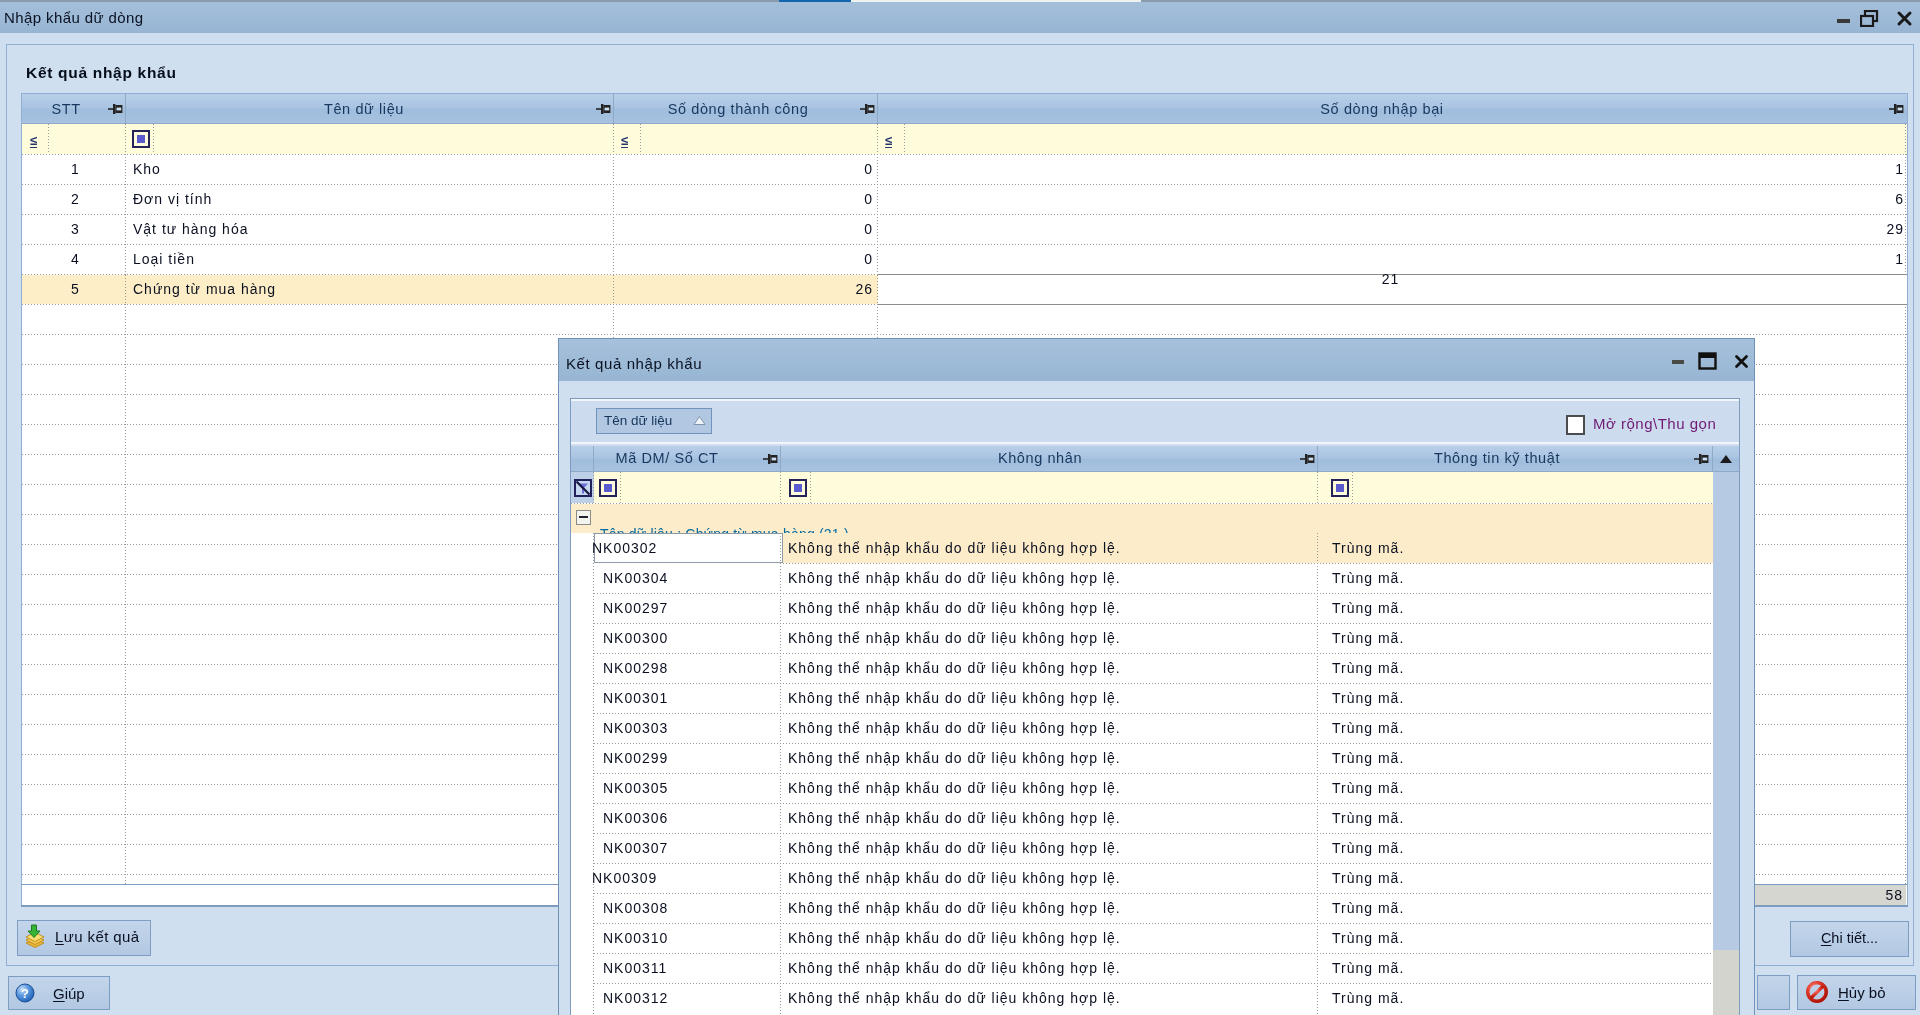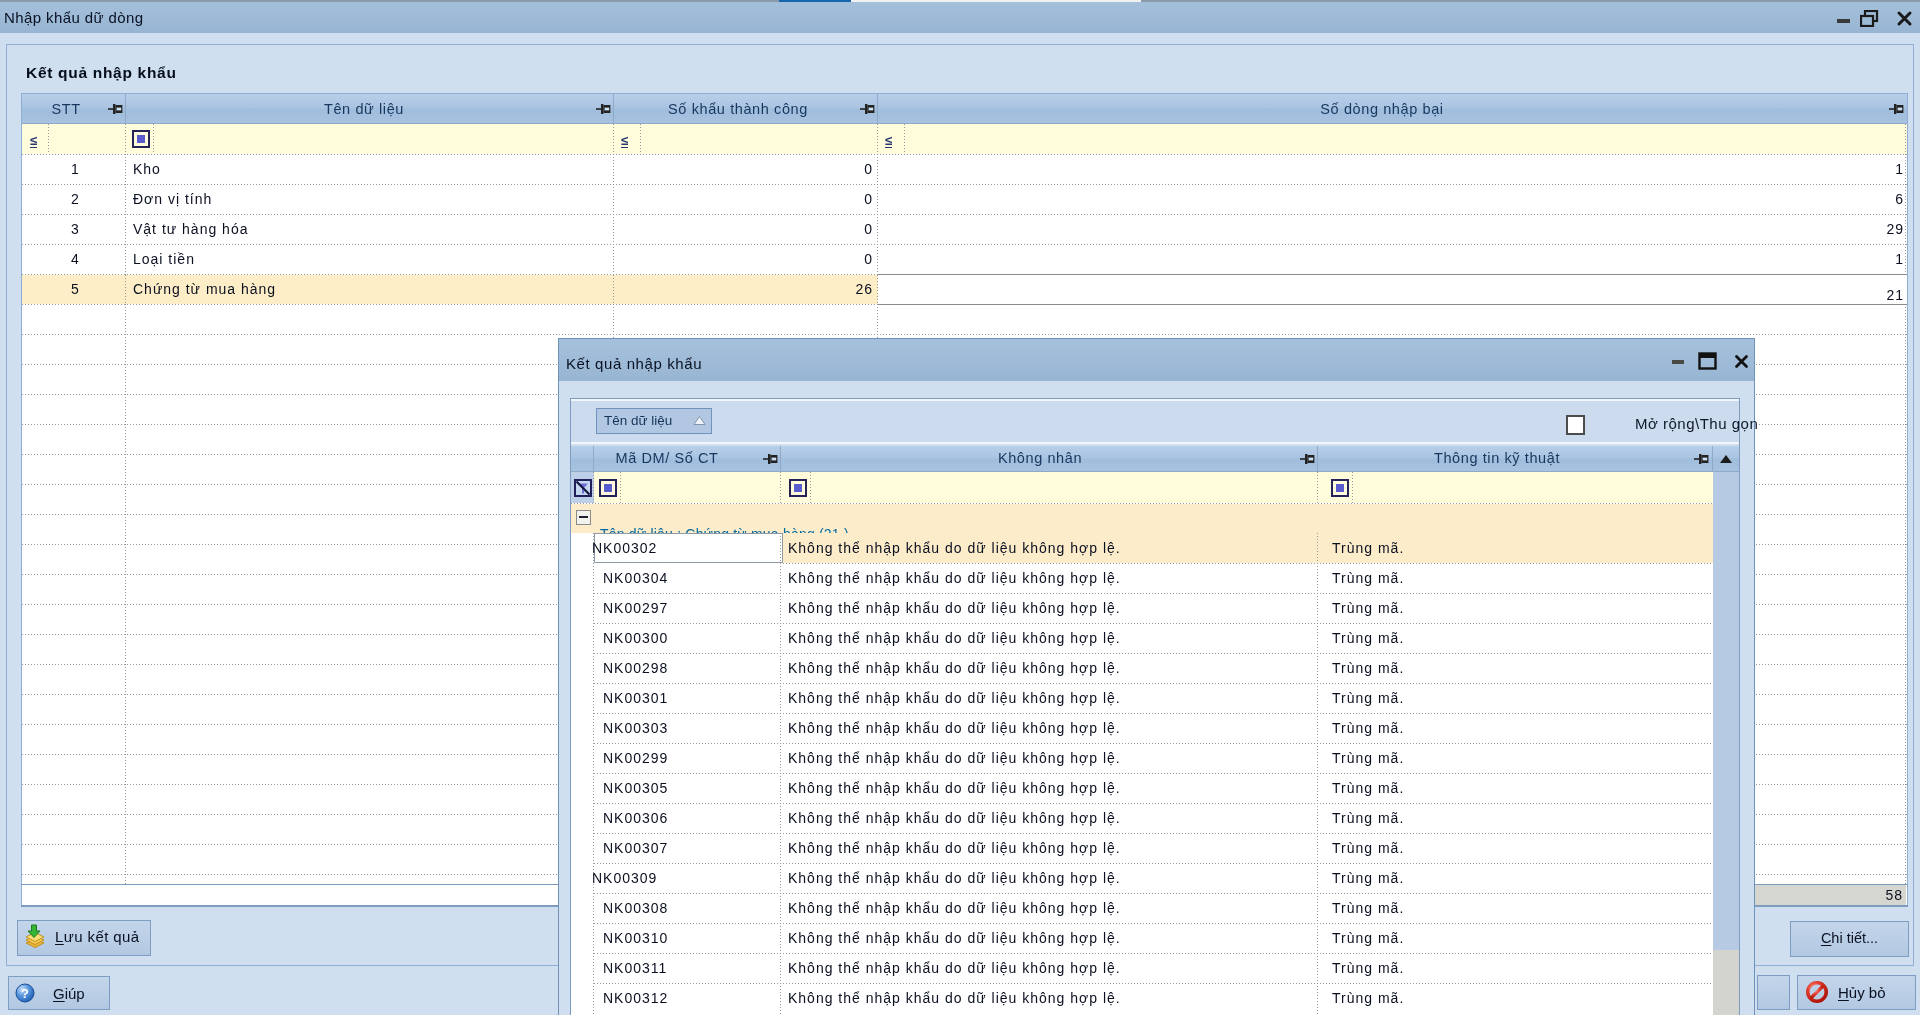--- a/index.html
+++ b/index.html
@@ -39,21 +39,21 @@
 <div class="a" style="left:26px;top:64px;font-size:15.5px;letter-spacing:0.7px;font-weight:bold;color:#050d1a">Kết quả nhập khẩu</div>
 
 <div class="a" style="left:21px;top:93px;width:1887px;height:814px;background:#ffffff;border:1px solid #8fb0d4"></div>
 
 <div class="a" style="left:22px;top:94px;width:1885px;height:30px;background:linear-gradient(180deg,#b9cfe9 0%,#aac4e2 45%,#a0bddd 55%,#a8c2e0 100%);border-bottom:1px solid #8fa9c9"></div>
 <div class="a" style="left:125px;top:94px;width:1px;height:30px;background:#90a9c7"></div>
 <div class="a" style="left:613px;top:94px;width:1px;height:30px;background:#90a9c7"></div>
 <div class="a" style="left:877px;top:94px;width:1px;height:30px;background:#90a9c7"></div>
 <div class="a hdrt" style="left:22px;top:94px;width:88px">STT</div>
 <div class="a hdrt" style="left:125px;top:94px;width:478px">Tên dữ liệu</div>
-<div class="a hdrt" style="left:613px;top:94px;width:250px">Số khẩu thành công</div>
+<div class="a hdrt" style="left:613px;top:94px;width:250px">Số dòng thành công</div>
 <div class="a hdrt" style="left:877px;top:94px;width:1010px">Số dòng nhập bại</div>
 <svg class="a" style="left:108px;top:103px" width="15" height="12">
     <path d="M0 6 h5" stroke="#222" stroke-width="1.6"></path>
     <rect x="5" y="1" width="2.4" height="10" fill="#222"></rect>
     <rect x="7.4" y="2" width="7" height="8" fill="#222"></rect>
     <rect x="8.6" y="4.6" width="4.6" height="2.8" fill="#cfdff0"></rect>
   </svg>
 <svg class="a" style="left:596px;top:103px" width="15" height="12">
     <path d="M0 6 h5" stroke="#222" stroke-width="1.6"></path>
     <rect x="5" y="1" width="2.4" height="10" fill="#222"></rect>
@@ -114,21 +114,21 @@
 
 <div class="a" style="left:22px;top:275px;width:856px;height:29px;background:#fdeec8"></div>
 <div class="a doth" style="left:22px;top:304px;width:856px"></div>
 <div class="a" style="left:878px;top:274px;width:1029px;height:31px;background:#ffffff;border-top:1px solid #8c8c8c;border-bottom:1px solid #8c8c8c"></div>
 <div class="a dotv" style="left:125px;top:275px;height:29px"></div>
 <div class="a dotv" style="left:613px;top:275px;height:29px"></div>
 <div class="a dotv" style="left:877px;top:275px;height:29px"></div>
 <div class="a cell" style="left:22px;top:281px;width:107px;text-align:center">5</div>
 <div class="a cell" style="left:133px;top:281px">Chứng từ mua hàng</div>
 <div class="a cell" style="left:613px;top:281px;width:260px;text-align:right">26</div>
-<div class="a cell" style="left:877px;top:287px;width:1027px;text-align:right">21</div>
+<div class="a cell" style="left:877px;top:271px;width:1027px;text-align:center">21</div>
 
 <div class="a doth" style="left:22px;top:334px;width:1885px"></div>
 <div class="a doth" style="left:22px;top:364px;width:1885px"></div>
 <div class="a doth" style="left:22px;top:394px;width:1885px"></div>
 <div class="a doth" style="left:22px;top:424px;width:1885px"></div>
 <div class="a doth" style="left:22px;top:454px;width:1885px"></div>
 <div class="a doth" style="left:22px;top:484px;width:1885px"></div>
 <div class="a doth" style="left:22px;top:514px;width:1885px"></div>
 <div class="a doth" style="left:22px;top:544px;width:1885px"></div>
 <div class="a doth" style="left:22px;top:574px;width:1885px"></div>
@@ -205,21 +205,21 @@
 <div class="a" style="left:570px;top:398px;width:1170px;height:617px;border:1px solid #7e9cc0;border-bottom:none"></div>
 <div class="a" style="left:571px;top:399px;width:1168px;height:2px;background:#f2f6fb"></div>
 
 <div class="a" style="left:571px;top:401px;width:1168px;height:43px;background:#ccdcee;border-bottom:2px solid #f2f6fb"></div>
 <div class="a" style="left:596px;top:408px;width:116px;height:26px;background:#b2c8e2;border:1px solid #6e94bd"></div>
 <div class="a" style="left:604px;top:413px;font-size:13.5px;color:#14345c">Tên dữ liệu</div>
 <svg class="a" style="left:693px;top:415px" width="13" height="11">
     <path d="M6.5 1.5 L12 9.5 H1 Z" fill="#eef3f9" stroke="#8494a8" stroke-width="1"></path>
   </svg>
 <div class="a" style="left:1566px;top:415px;width:19px;height:20px;background:#fff;border:2px solid #4c4c4c"></div>
-<div class="a" style="left:1635px;top:415px;font-size:15px;letter-spacing:0.5px;color:#0f172a">Mở rộng\Thu gọn</div>
+<div class="a" style="left:1593px;top:415px;font-size:15px;letter-spacing:0.5px;color:#701a75">Mở rộng\Thu gọn</div>
 
 <div class="a" style="left:571px;top:446px;width:1168px;height:26px;background:linear-gradient(180deg,#b9cfe9 0%,#aac4e2 45%,#a0bddd 55%,#a8c2e0 100%);border-bottom:1px solid #8fa9c9"></div>
 <div class="a" style="left:593px;top:446px;width:1px;height:26px;background:#90a9c7"></div>
 <div class="a" style="left:780px;top:446px;width:1px;height:26px;background:#90a9c7"></div>
 <div class="a" style="left:1317px;top:446px;width:1px;height:26px;background:#90a9c7"></div>
 <div class="a" style="left:1712px;top:446px;width:1px;height:26px;background:#90a9c7"></div>
 <div class="a hdrt" style="left:593px;top:443px;width:148px">Mã DM/ Số CT</div>
 <div class="a hdrt" style="left:780px;top:443px;width:520px">Không nhân</div>
 <div class="a hdrt" style="left:1317px;top:443px;width:360px">Thông tin kỹ thuật</div>
 <svg class="a" style="left:763px;top:453px" width="15" height="12">

